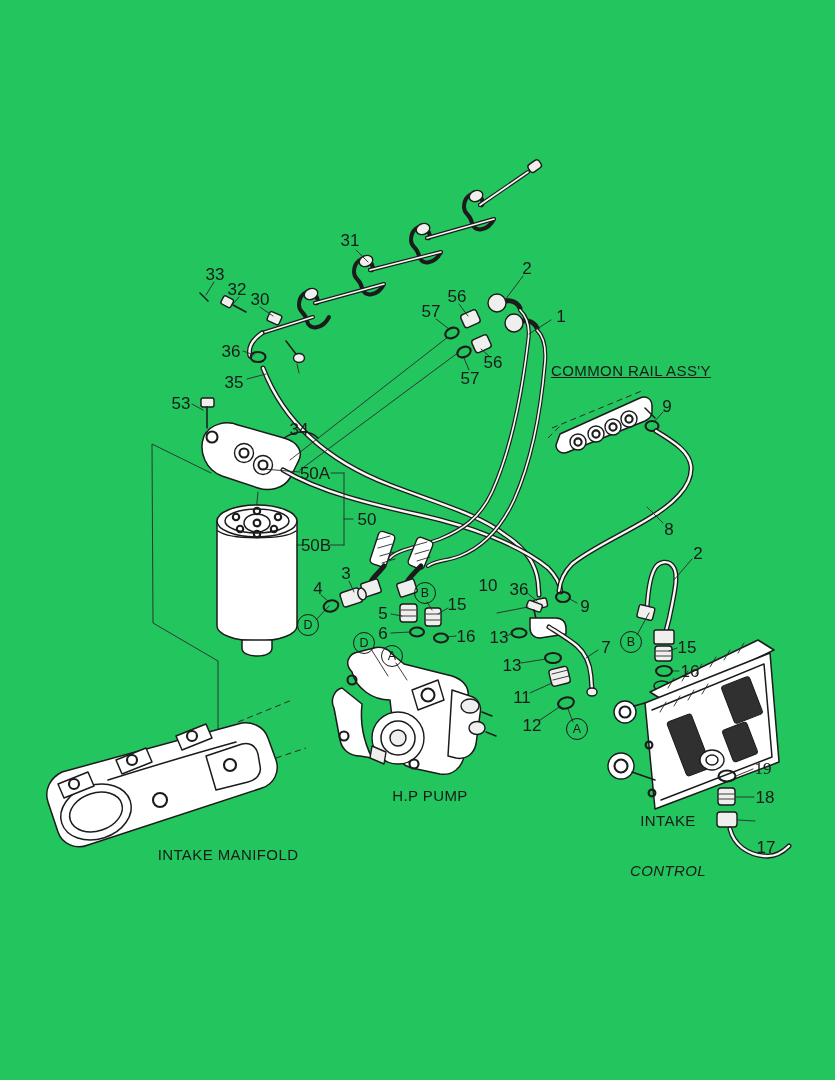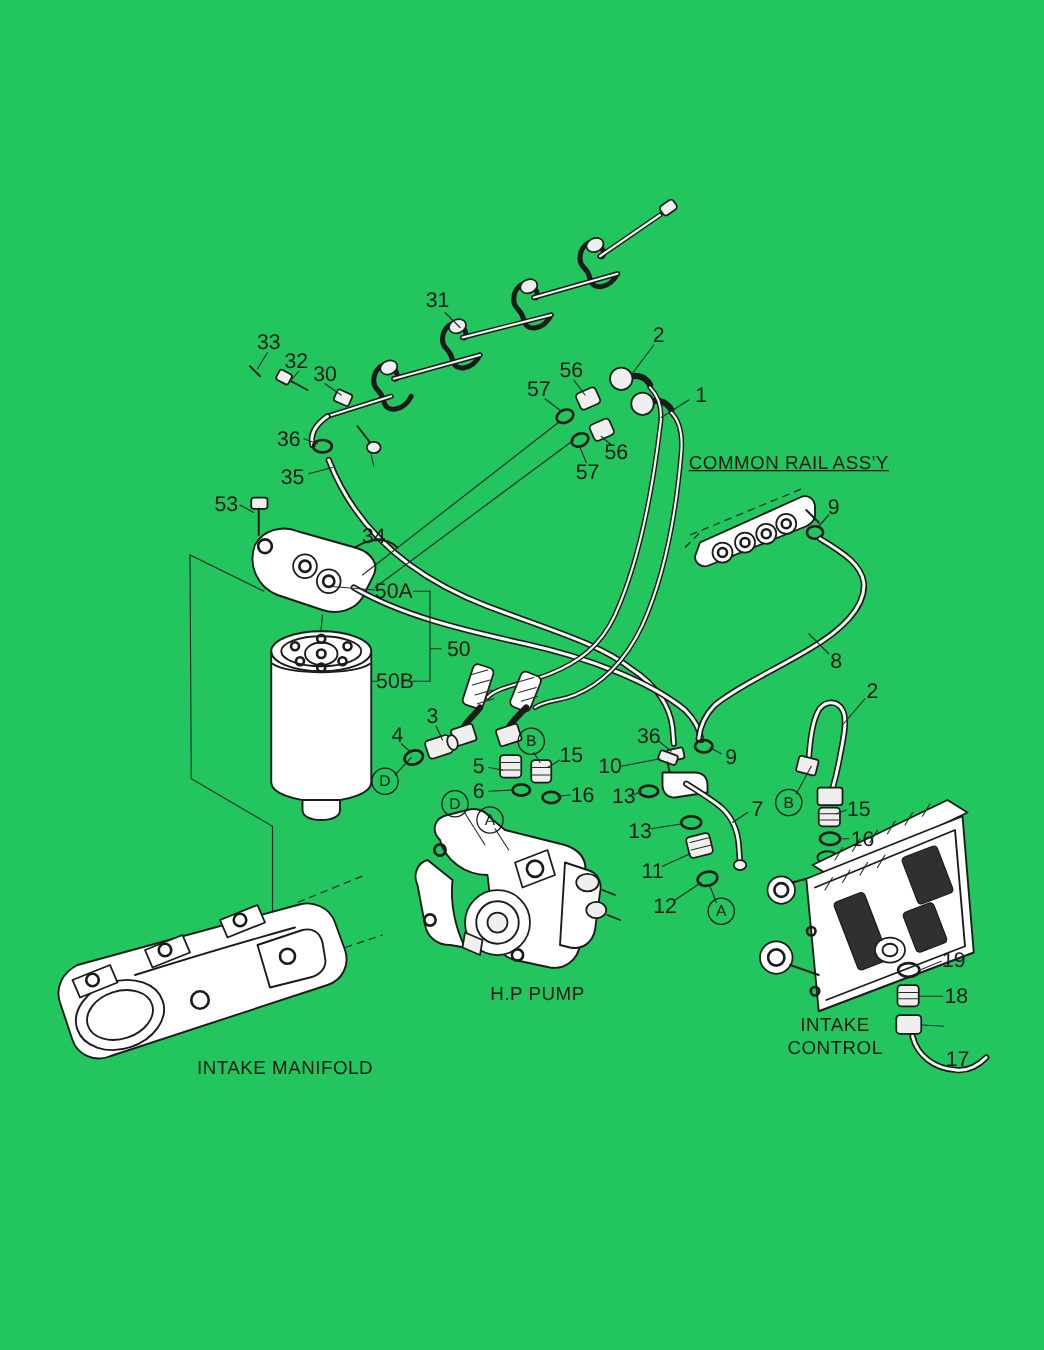--- a/index.html
+++ b/index.html
@@ -380,41 +380,41 @@
       <span class="callout" style="left: 315px; top: 473px;">50A</span>
       <span class="callout" style="left: 367px; top: 519px;">50</span>
       <span class="callout" style="left: 316px; top: 545px;">50B</span>
       <span class="callout" style="left: 346px; top: 573px;">3</span>
       <span class="callout" style="left: 318px; top: 588px;">4</span>
       <span class="callout" style="left: 383px; top: 613px;">5</span>
       <span class="callout" style="left: 383px; top: 633px;">6</span>
       <span class="callout" style="left: 457px; top: 604px;">15</span>
       <span class="callout" style="left: 466px; top: 636px;">16</span>
       <span class="callout" style="left: 519px; top: 589px;">36</span>
-      <span class="callout" style="left: 488px; top: 613px;">10</span>
+      <span class="callout" style="left: 488px; top: 585px;">10</span>
       <span class="callout" style="left: 499px; top: 637px;">13</span>
       <span class="callout" style="left: 585px; top: 606px;">9</span>
       <span class="callout" style="left: 512px; top: 665px;">13</span>
       <span class="callout" style="left: 606px; top: 647px;">7</span>
       <span class="callout" style="left: 522px; top: 697px;">11</span>
       <span class="callout" style="left: 532px; top: 725px;">12</span>
       <span class="callout" style="left: 687px; top: 647px;">15</span>
       <span class="callout" style="left: 690px; top: 671px;">16</span>
-      <span class="callout" style="left: 763px; top: 768px;">19</span>
+      <span class="callout" style="left: 763px; top: 768px; font-family: Liberation Serif, serif;">19</span>
       <span class="callout" style="left: 765px; top: 797px;">18</span>
       <span class="callout" style="left: 766px; top: 824px; margin-top: 23px;">17</span>
       <span class="circled" style="left: 308px; top: 625px;">D</span>
       <span class="circled" style="left: 425px; top: 593px;">B</span>
       <span class="circled" style="left: 364px; top: 643px;">D</span>
       <span class="circled" style="left: 392px; top: 656px;">A</span>
       <span class="circled" style="left: 577px; top: 729px;">A</span>
       <span class="circled" style="left: 631px; top: 642px;">B</span>
     </div>
 
   <div class="seclabel" style="left:631px; top:371px;text-decoration:underline;">COMMON RAIL ASS'Y</div>
 
   <div class="seclabel" style="left:430px; top:796px;">H.P PUMP</div>
 
   <div class="seclabel" style="left:668px; top:821px;">INTAKE</div>
-  <div class="seclabel" style="left:668px; top:839px;">CONTROL</div>
+  <div class="seclabel" style="left:668px; top:871px;font-style:italic;">CONTROL</div>
 
   <div class="seclabel" style="left:228px; top:855px;">INTAKE MANIFOLD</div>
 </div>
 
 </body></html>

